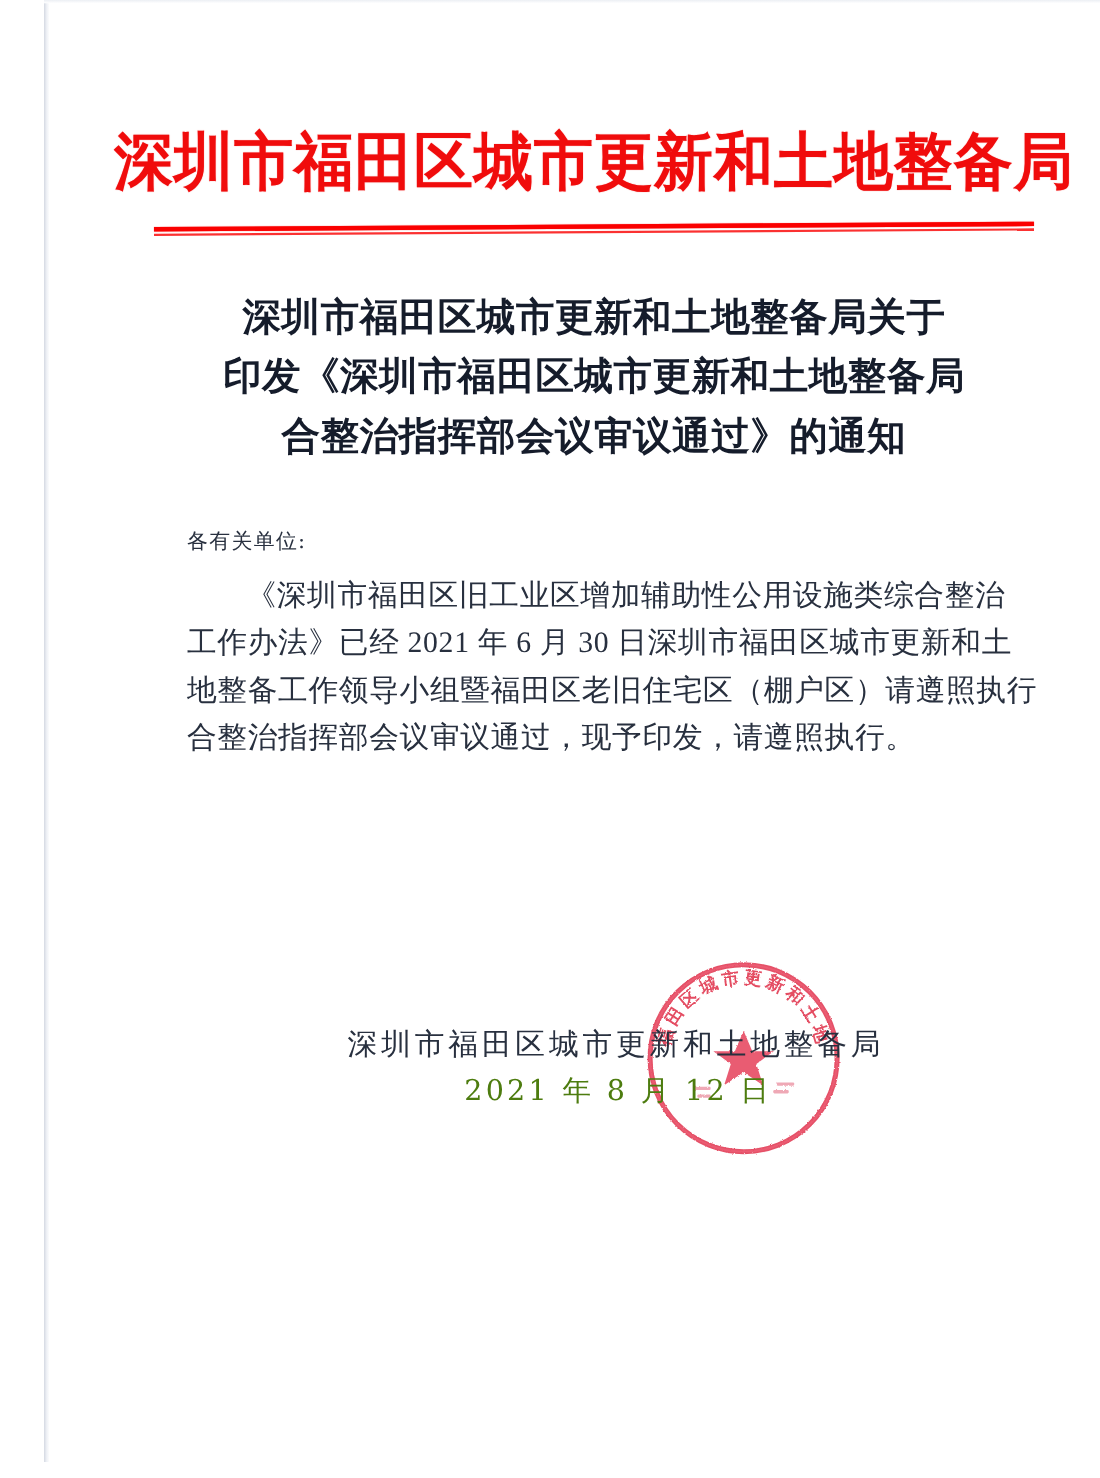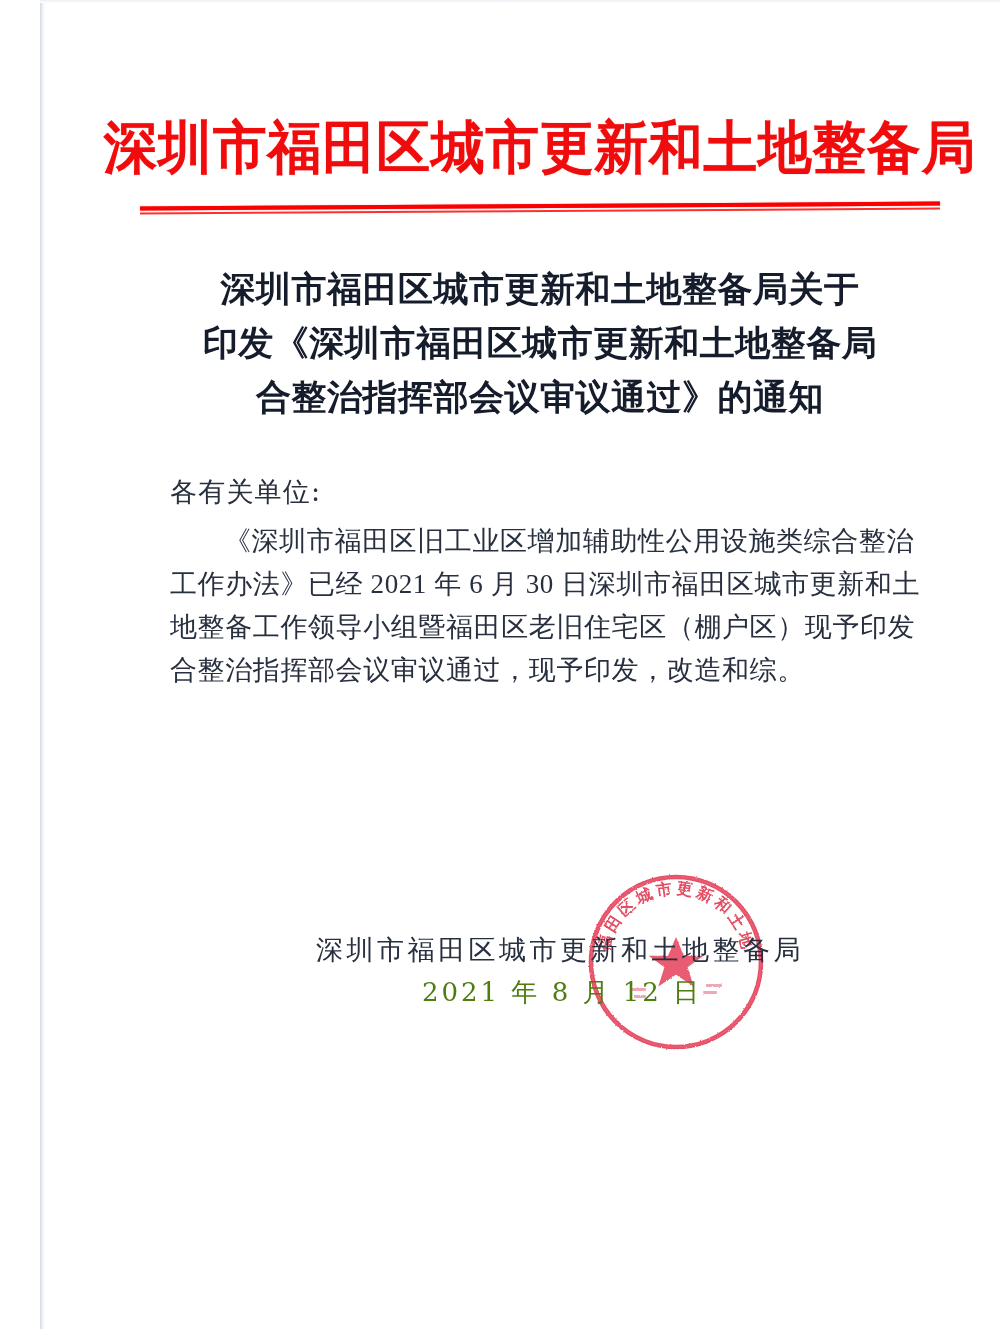--- a/index.html
+++ b/index.html
@@ -107,21 +107,21 @@
 
   
   .body-block {
     position: absolute;
     left: 130px;
     top: 470px;
     width: 745px;
   }
   .salutation {
     font-family: "DejaVu Serif", "Liberation Serif", serif;
-    font-size: 27px;
+    font-size: 19px;
     line-height: 44px;
     color: #28303f;
     letter-spacing: 1.2px;
   }
   .body-para {
     margin-top: 6px;
   }
   .body-line {
     font-family: Liberation Serif, serif;
     font-size: 27px;
@@ -195,22 +195,22 @@
     <div class="doc-title-line">深圳市福田区城市更新和土地整备局关于</div>
     <div class="doc-title-line">印发《深圳市福田区城市更新和土地整备局</div>
     <div class="doc-title-line">合整治指挥部会议审议通过》的通知</div>
   </div>
 
   <div class="body-block">
     <div class="salutation">各有关单位:</div>
     <div class="body-para">
       <div class="body-line indent">《深圳市福田区旧工业区增加辅助性公用设施类综合整治</div>
       <div class="body-line">工作办法》已经 2021 年 6 月 30 日深圳市福田区城市更新和土</div>
-      <div class="body-line">地整备工作领导小组暨福田区老旧住宅区（棚户区）现予印发</div>
-      <div class="body-line">合整治指挥部会议审议通过，现予印发，改造和综。</div>
+      <div class="body-line">地整备工作领导小组暨福田区老旧住宅区（棚户区）请遵照执行</div>
+      <div class="body-line">合整治指挥部会议审议通过，现予印发，请遵照执行。</div>
     </div>
   </div>
 
   <div class="seal">
     <svg viewBox="0 0 180 180" xmlns="http://www.w3.org/2000/svg">
       <defs>
         <path id="sealArc" d="M 22,90 A 68,68 0 0 1 158,90" fill="none"></path>
         <filter id="inkRough" x="-25%" y="-25%" width="150%" height="150%">
           <feTurbulence type="fractalNoise" baseFrequency="0.65" numOctaves="3" seed="7" result="n"></feTurbulence>
           <feDisplacementMap in="SourceGraphic" in2="n" scale="2.1" xChannelSelector="R" yChannelSelector="G"></feDisplacementMap>

